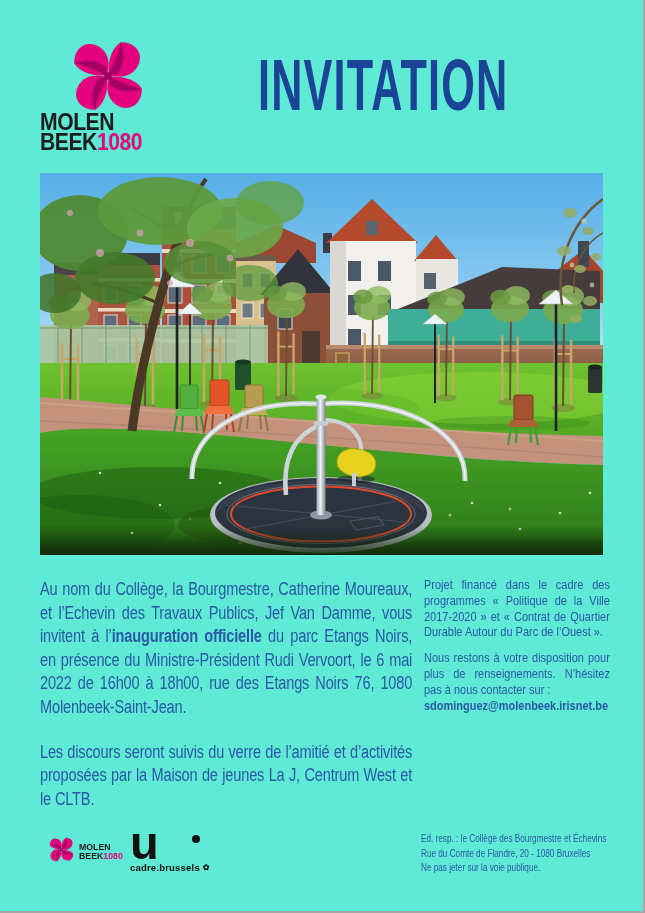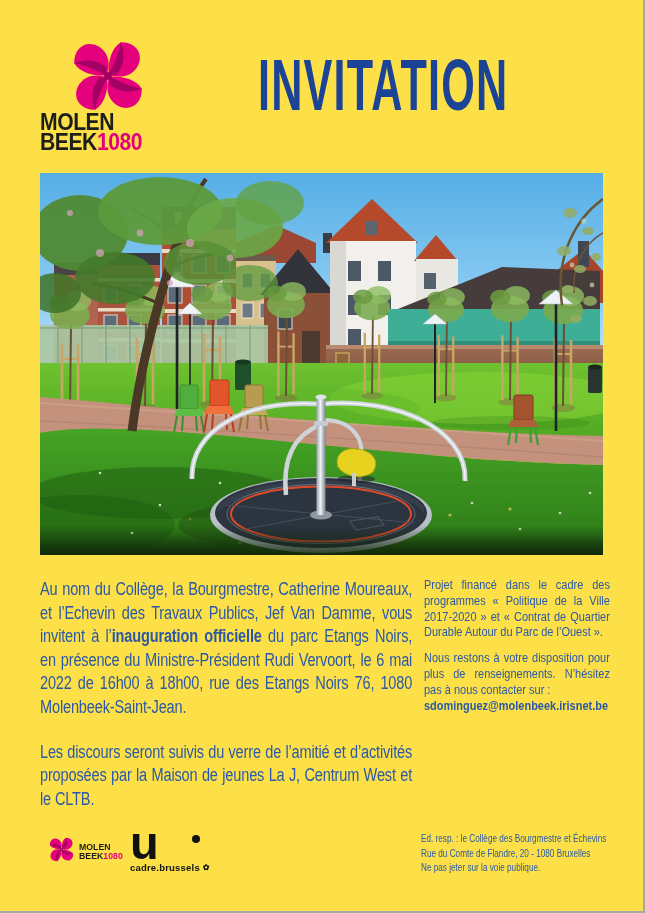--- a/index.html
+++ b/index.html
@@ -11,21 +11,21 @@
     --photo-path:#c4917c; --photo-deck:#2c3440; --photo-ring:#e04a2c; --photo-seat:#e6d21f;
     --photo-steel:#ccd3d9; --photo-rim:#b9c0c7; --photo-teal:#3fae96; --photo-teal-dark:#2f8f7a;
     --photo-brick-wall:#9a6a50; --photo-brick-wall-dark:#71452f; --photo-roof-red:#b4492c;
     --photo-roof-dark:#3a3a42; --photo-house-white:#f1f0ec; --photo-house-brick:#a9543e;
     --photo-house-cream:#d9c18f; --photo-tree-dark:#447a2b; --photo-tree-mid:#5d9a3c;
     --photo-tree-light:#6aa847; --photo-trunk:#4a3826; --photo-stake:#c9a566;
   }
   *{box-sizing:border-box;margin:0;padding:0}
   html,body{background:#fff}
   body{font-family:"Liberation Sans",sans-serif;}
-  .page{position:relative;width:645px;height:913px;background:#fde047;overflow:hidden;
+  .page{position:relative;width:645px;height:913px;background:#5eead4;overflow:hidden;
         border-right:2px solid var(--page-border);border-bottom:2px solid var(--page-border);}
   
   .brand-icon{position:absolute;left:62px;top:34px;width:92px;height:84px}
   .brand-text{position:absolute;left:40px;top:112px;font-weight:bold;font-size:24px;line-height:20px;
               color:var(--logo-black);letter-spacing:-.5px;transform:scaleX(.88);transform-origin:0 0;white-space:nowrap}
   .brand-text .pink{color:var(--accent-pink)}
   .title{position:absolute;left:258px;top:49px;font-size:72px;font-weight:bold;color:var(--title-blue);
          line-height:1;letter-spacing:2px;transform:scaleX(.6);transform-origin:0 0;white-space:nowrap}
   
   .photo{position:absolute;left:40px;top:173px;width:563px;height:382px;overflow:hidden}

